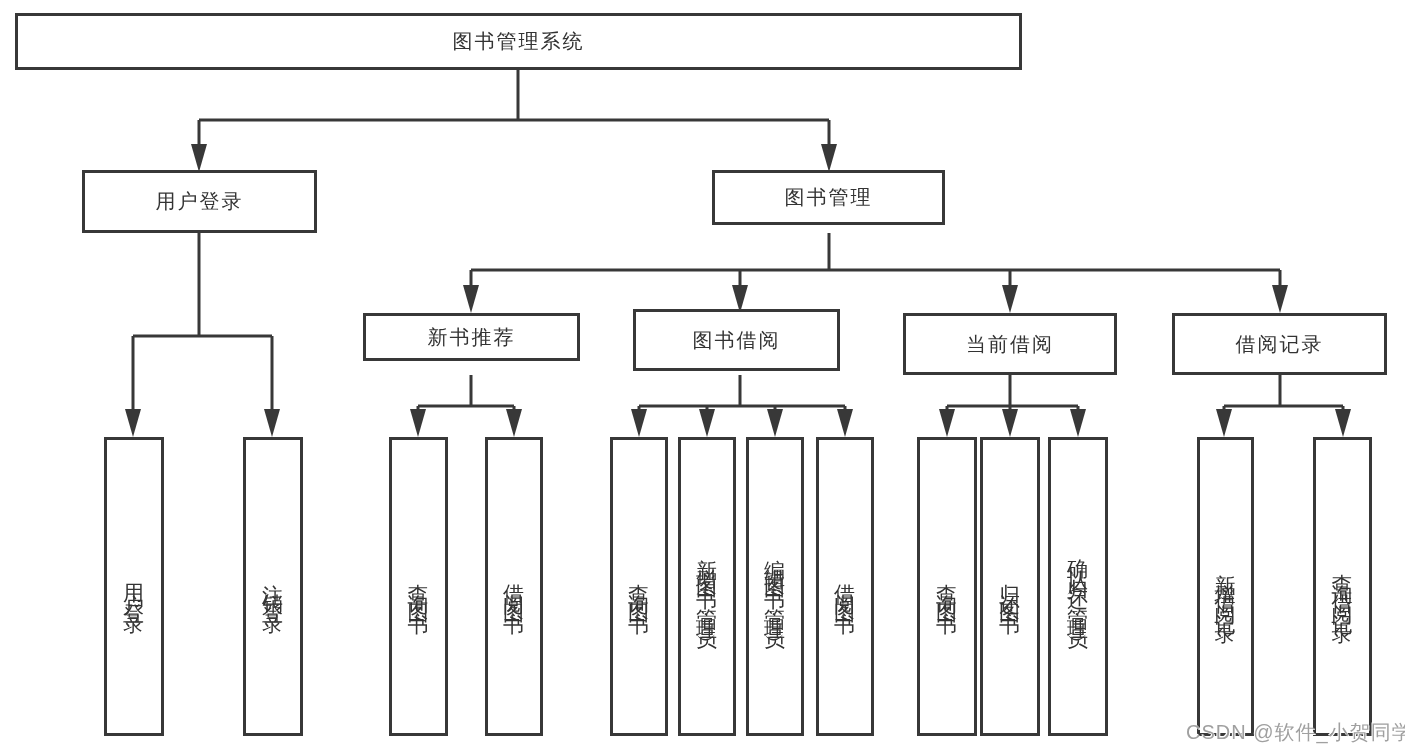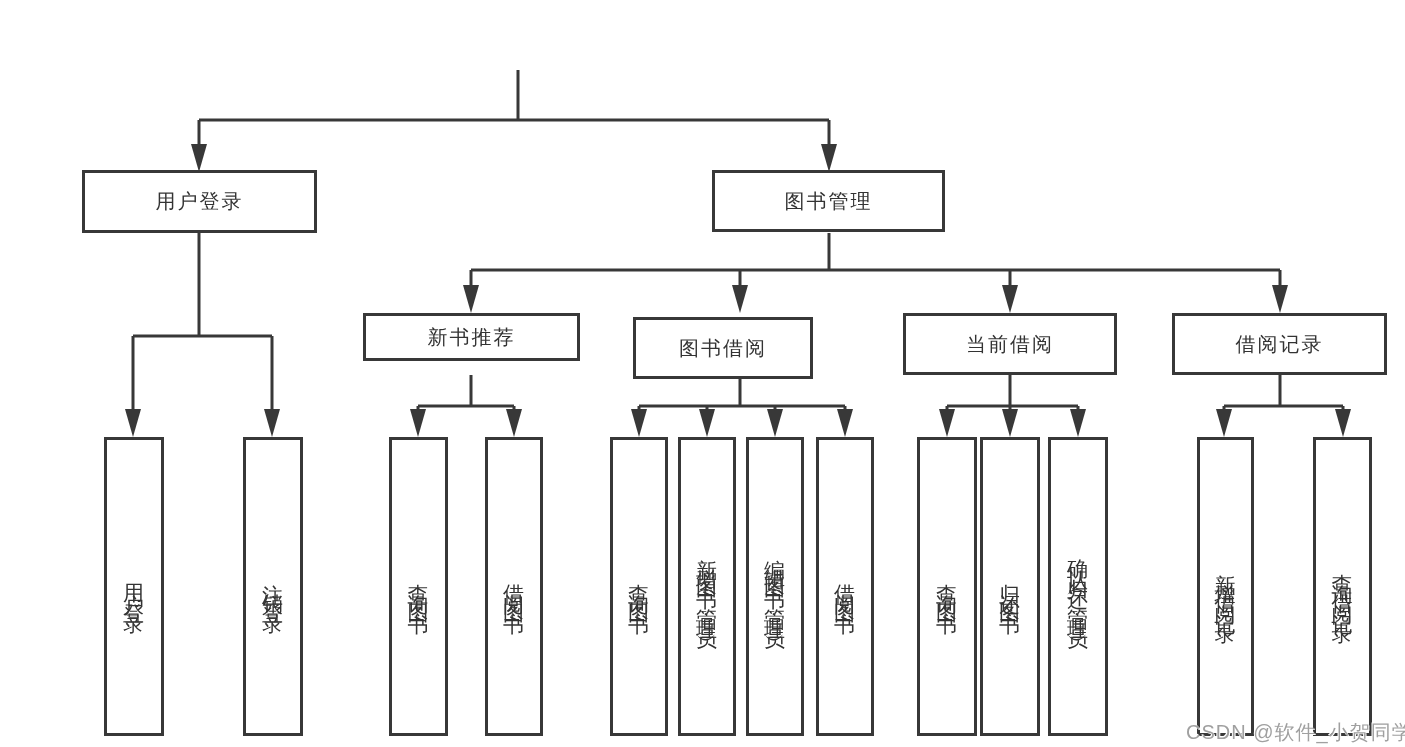--- a/index.html
+++ b/index.html
@@ -103,26 +103,27 @@
       <use class="ah" href="#ah" transform="translate(1078,437)"></use>
     </g>
 
     <g>
       <path class="w" d="M1280,375 V406 M1224,406 H1343 M1224,406 V412 M1343,406 V412"></path>
       <use class="ah" href="#ah" transform="translate(1224,437)"></use>
       <use class="ah" href="#ah" transform="translate(1343,437)"></use>
     </g>
   </svg>
 
+  <div class="node h" style="left:15px;top:13px;width:1007px;height:57px">图书管理系统</div>
 
   <div class="node h" style="left:82px;top:170px;width:235px;height:63px">用户登录</div>
-  <div class="node h" style="left:712px;top:170px;width:233px;height:62px">图书管理</div>
+  <div class="node h" style="left:712px;top:170px;width:233px;height:55px">图书管理</div>
 
   <div class="node h" style="left:363px;top:313px;width:217px;height:48px">新书推荐</div>
-  <div class="node h" style="left:633px;top:317px;width:180px;height:62px">图书借阅</div>
+  <div class="node h" style="left:633px;top:309px;width:207px;height:62px">图书借阅</div>
   <div class="node h" style="left:1172px;top:313px;width:215px;height:62px">借阅记录</div>
   <div class="node h" style="left:903px;top:313px;width:214px;height:62px">当前借阅</div>
 
   <div class="node v" style="left:104px;top:437px;width:60px;height:299px">用户登录</div>
   <div class="node v" style="left:243px;top:437px;width:60px;height:299px">注销登录</div>
 
   <div class="node v" style="left:389px;top:437px;width:59px;height:299px">查询图书</div>
   <div class="node v" style="left:485px;top:437px;width:58px;height:299px">借阅图书</div>
 
   <div class="node v" style="left:610px;top:437px;width:58px;height:299px">查询图书</div>

